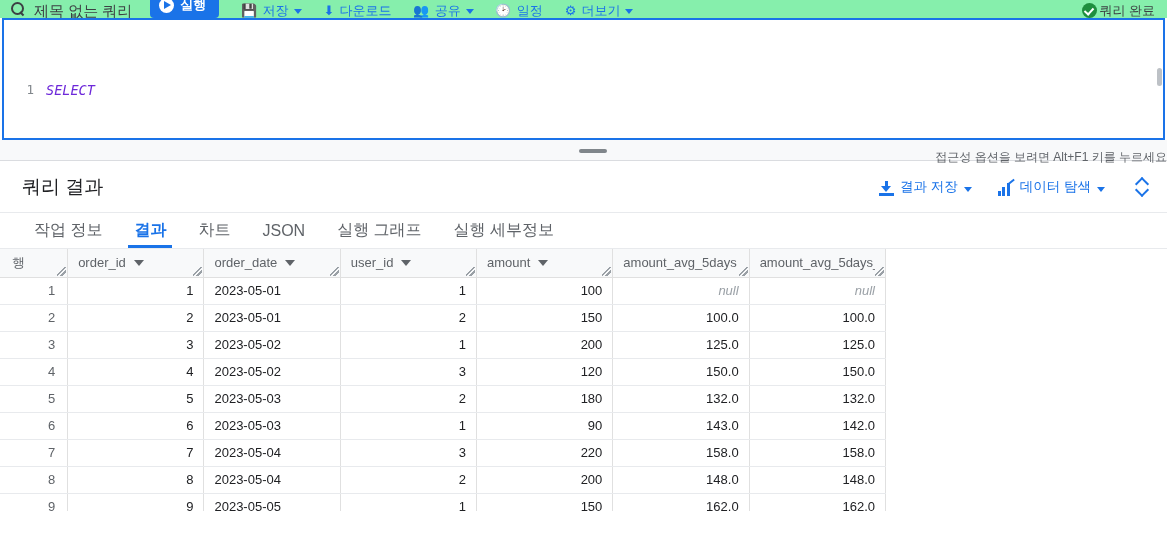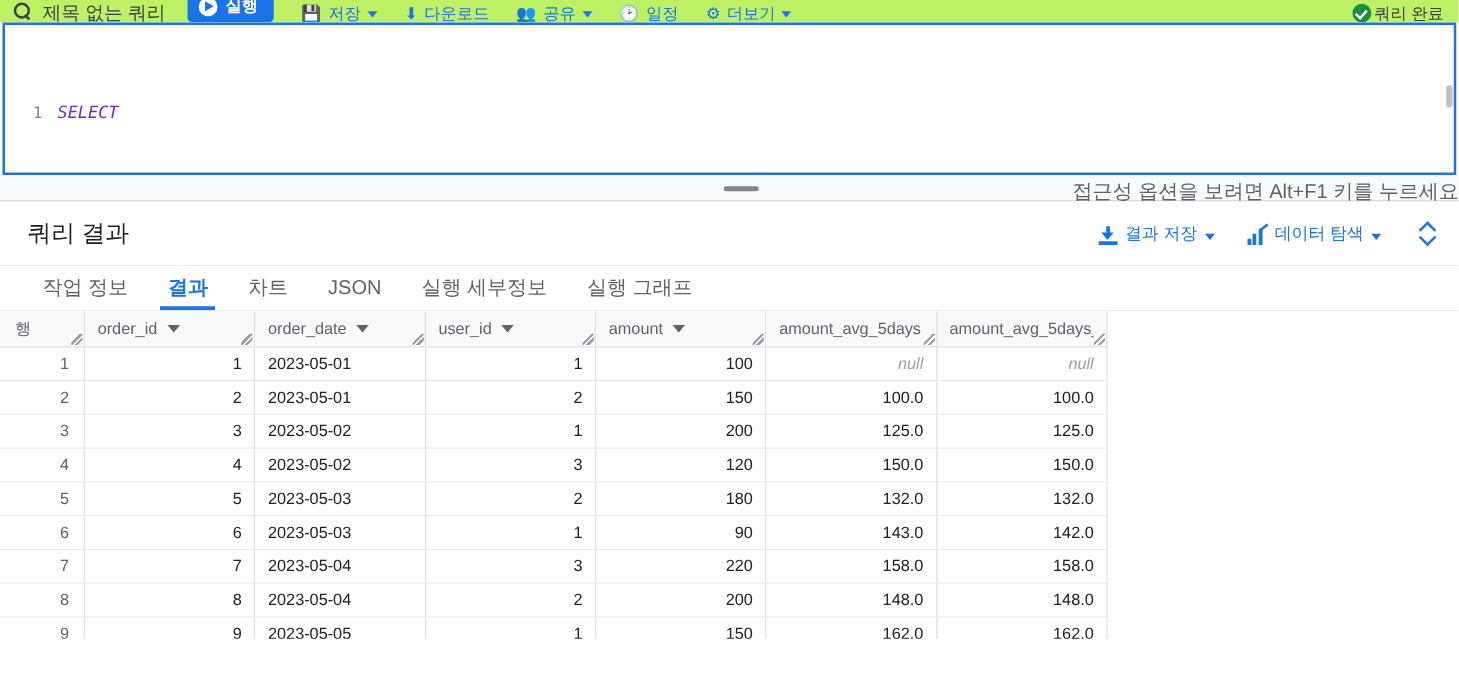--- a/index.html
+++ b/index.html
@@ -9,21 +9,21 @@
     overflow: hidden;
     background: #ffffff;
     font-family: "Liberation Sans", sans-serif;
     color: #202124;
   }
 
   
   .toolbar {
     position: relative;
     height: 18px;
-    background: #bef264;
+    background: #86efac;
     display: flex;
     align-items: flex-end;
     padding: 0 10px;
     overflow: hidden;
   }
   .tb-title-wrap {
     display: flex; align-items: flex-end; gap: 8px;
     margin-right: 18px;
   }
   .tb-icon-magnifier {
@@ -123,22 +123,22 @@
   .hint-bar {
     position: relative; height: 21px; background: #f8f9fa;
     border-bottom: 1px solid #dadce0;
   }
   .drag-handle {
     position: absolute; left: 579px; top: 9px;
     width: 28px; height: 4px; background: #80868b; border-radius: 2px;
     cursor: row-resize;
   }
   .a11y-hint {
-    position: absolute; right: 0px; top: 3px;
-    font-size: 16px; color: #5f6368; white-space: nowrap;
+    position: absolute; right: 0px; top: 9px;
+    font-size: 12px; color: #5f6368; white-space: nowrap;
   }
 
   
   .results-header {
     height: 52px; display: flex; align-items: center;
     padding: 0 14px 0 22px; border-bottom: 1px solid #e8eaed;
     background: #fff;
   }
   .results-title { font-size: 19px; color: #202124; white-space: nowrap; }
   .rh-spacer { flex: 1 1 auto; }
@@ -355,24 +355,24 @@
   <div class="tab active">
       <span>결과</span>
     </div>
   <div class="tab">
       <span>차트</span>
     </div>
   <div class="tab">
       <span>JSON</span>
     </div>
   <div class="tab">
+      <span>실행 그래프</span>
+    </div>
+  <div class="tab">
       <span>실행 세부정보</span>
-    </div>
-  <div class="tab">
-      <span>실행 그래프</span>
     </div>
 </div>
 
 <div class="table-scroll">
   <table class="results">
     <colgroup>
       <col style="width:67px">
         <col style="width:135px">
         <col style="width:135px">
       <col style="width:135px">

